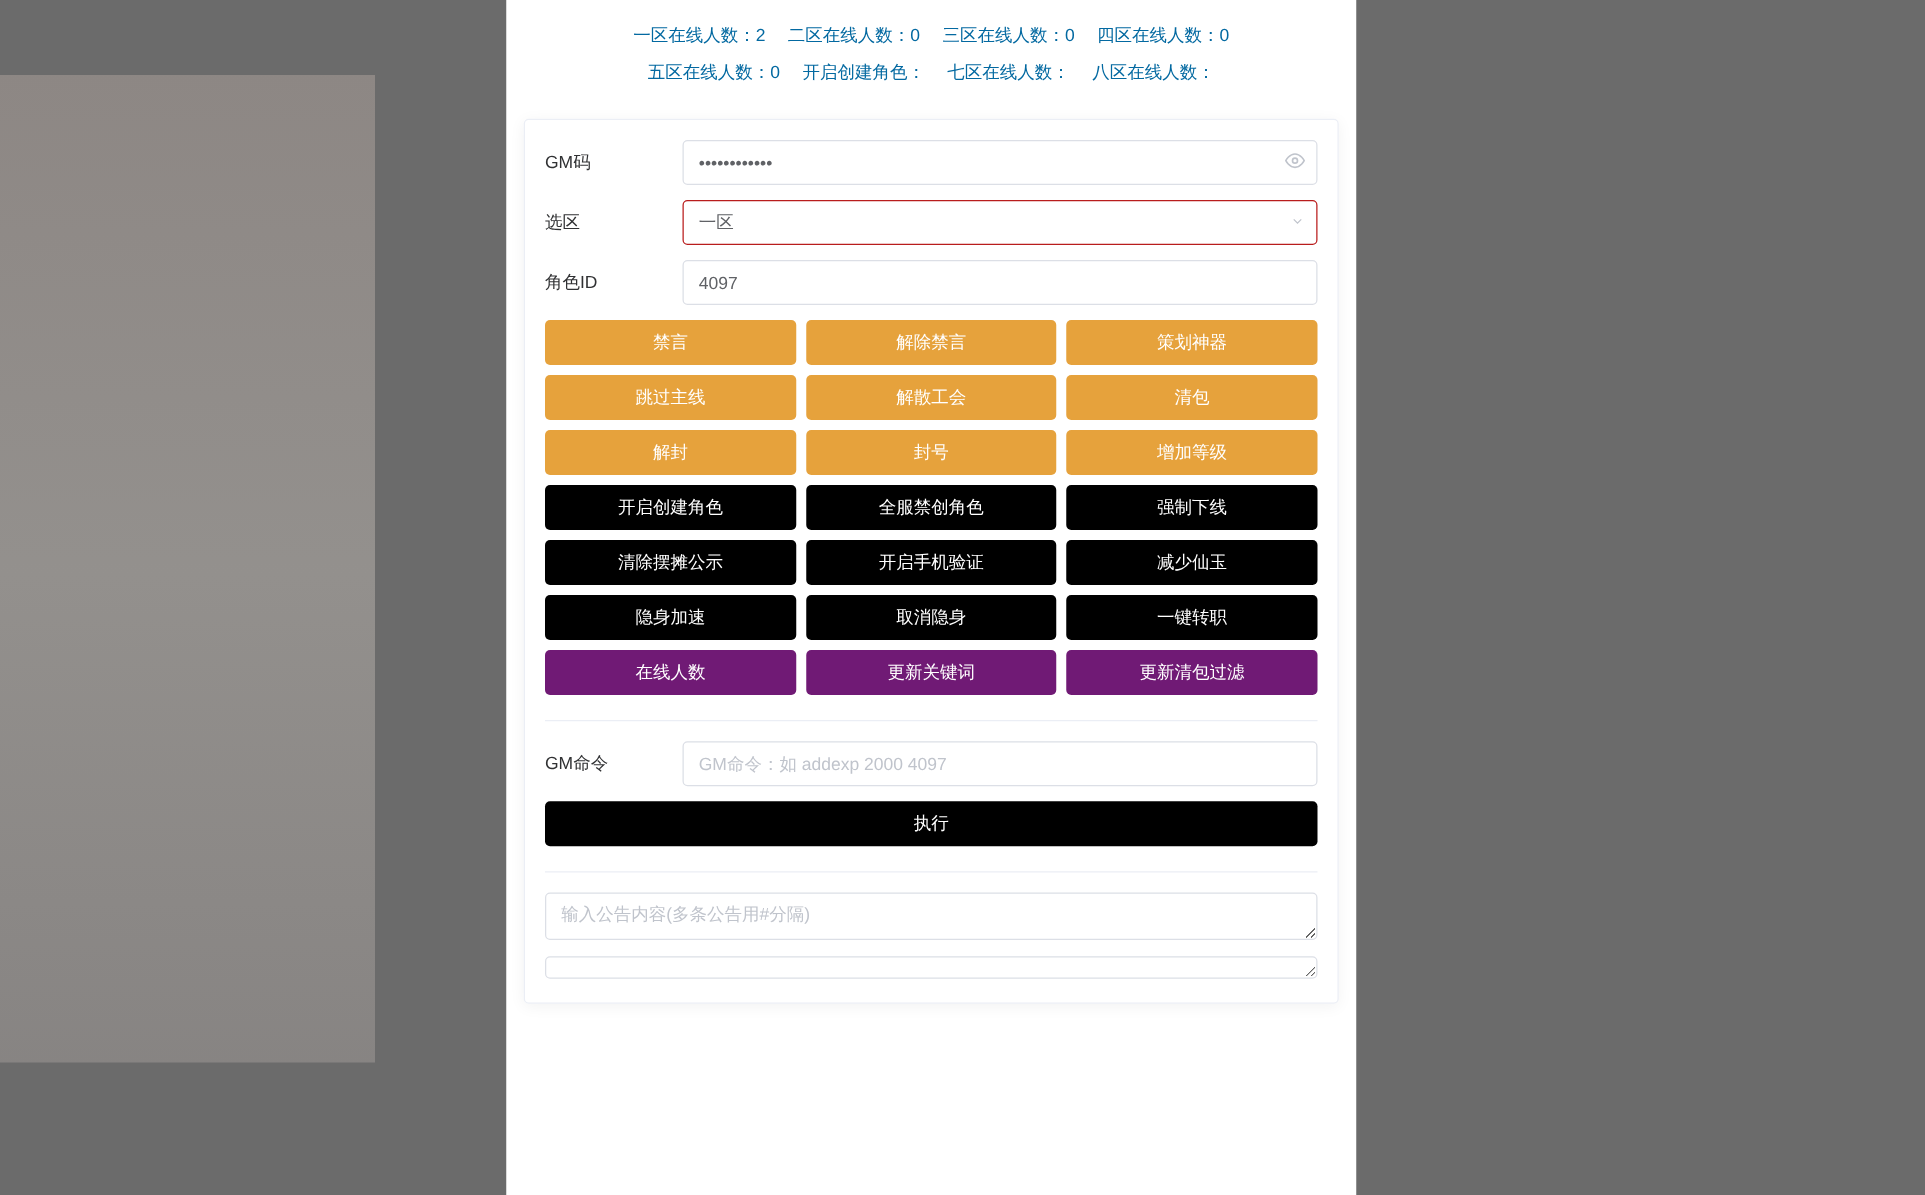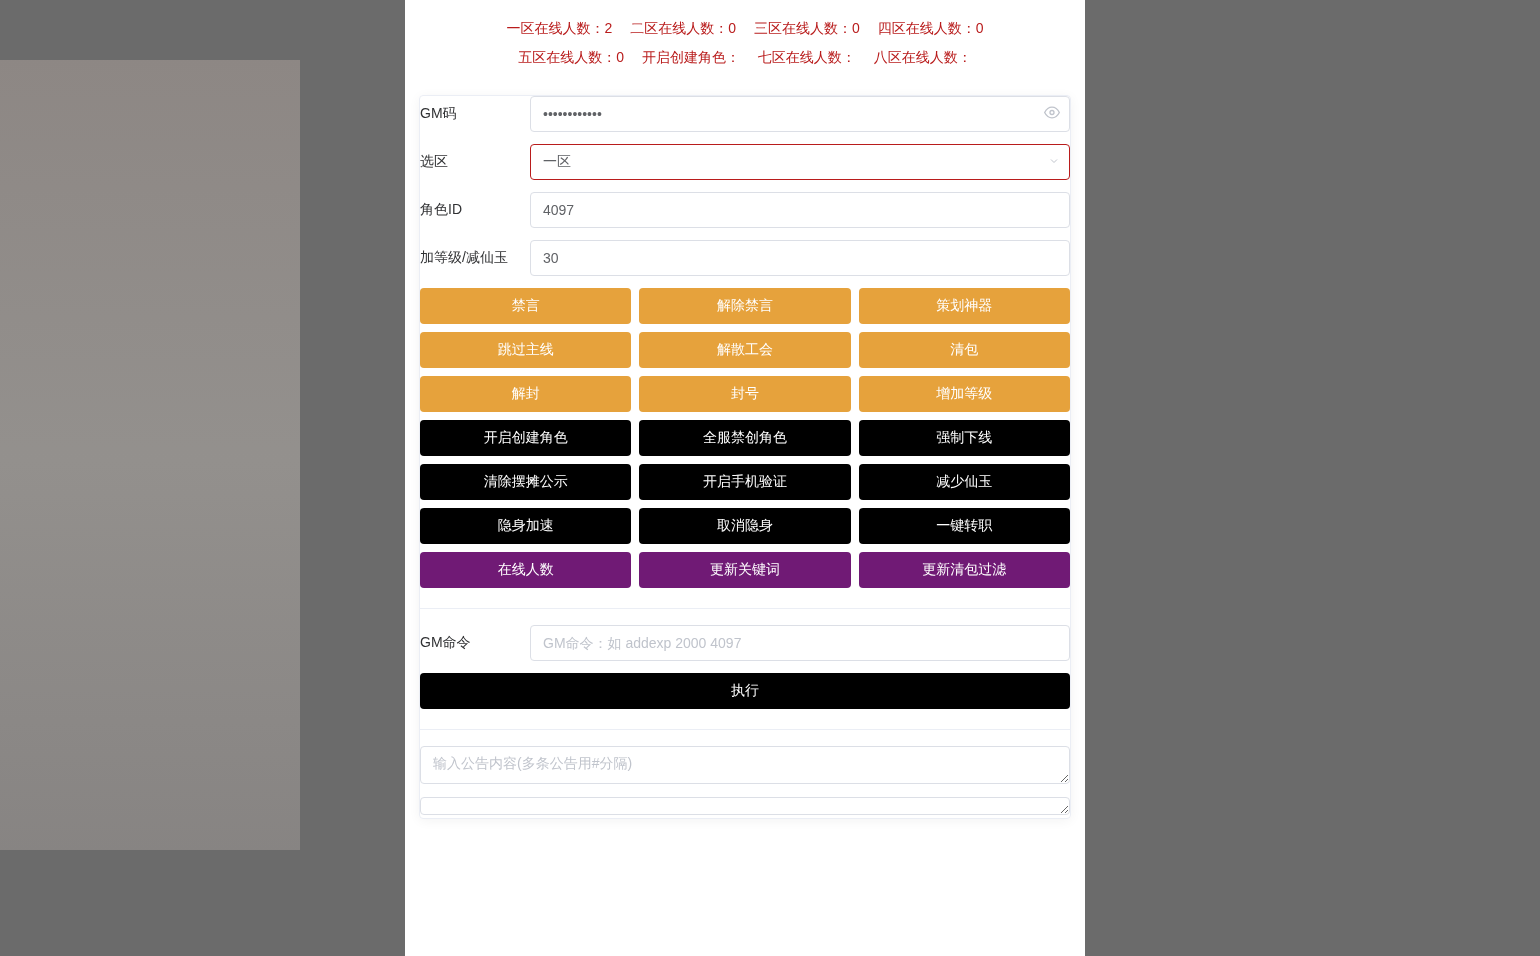--- a/index.html
+++ b/index.html
@@ -27,29 +27,29 @@
       left: 405px;
       top: 0;
       width: 680px;
       background: #fff;
       min-height: 956px;
     }
     .stats-bar {
       padding: 14px 32px 10px;
       text-align: center;
       line-height: 2.1;
-      color: #b91c1c;
+      color: #0369a1;
     }
     .stat-item { margin: 0 7px; display: inline-block; }
     .form-card {
       margin: 12px 14px;
       border: 1px solid #ebeef5;
       border-radius: 4px;
       box-shadow: 0 2px 12px 0 rgba(0,0,0,0.05);
-      padding: 0;
+      padding: 16px;
     }
     .form-row {
       display: flex;
       align-items: center;
       margin-bottom: 12px;
     }
     .form-label {
       width: 110px;
       flex-shrink: 0;
       color: #303133;
@@ -189,26 +189,20 @@
       </div>
     </div>
 
     <div class="form-row">
       <div class="form-label">角色ID</div>
       <div class="form-control">
         <input class="form-input" type="text" value="4097" style="">
       </div>
     </div>
 
-    <div class="form-row">
-      <div class="form-label">加等级/减仙玉</div>
-      <div class="form-control">
-        <input class="form-input" type="text" value="30" style="">
-      </div>
-    </div>
 
     <div class="btn-grid">
       <button class="btn btn-warning">禁言</button>
       <button class="btn btn-warning">解除禁言</button>
       <button class="btn btn-warning">策划神器</button>
 
       <button class="btn btn-warning">跳过主线</button>
       <button class="btn btn-warning">解散工会</button>
       <button class="btn btn-warning">清包</button>
 

